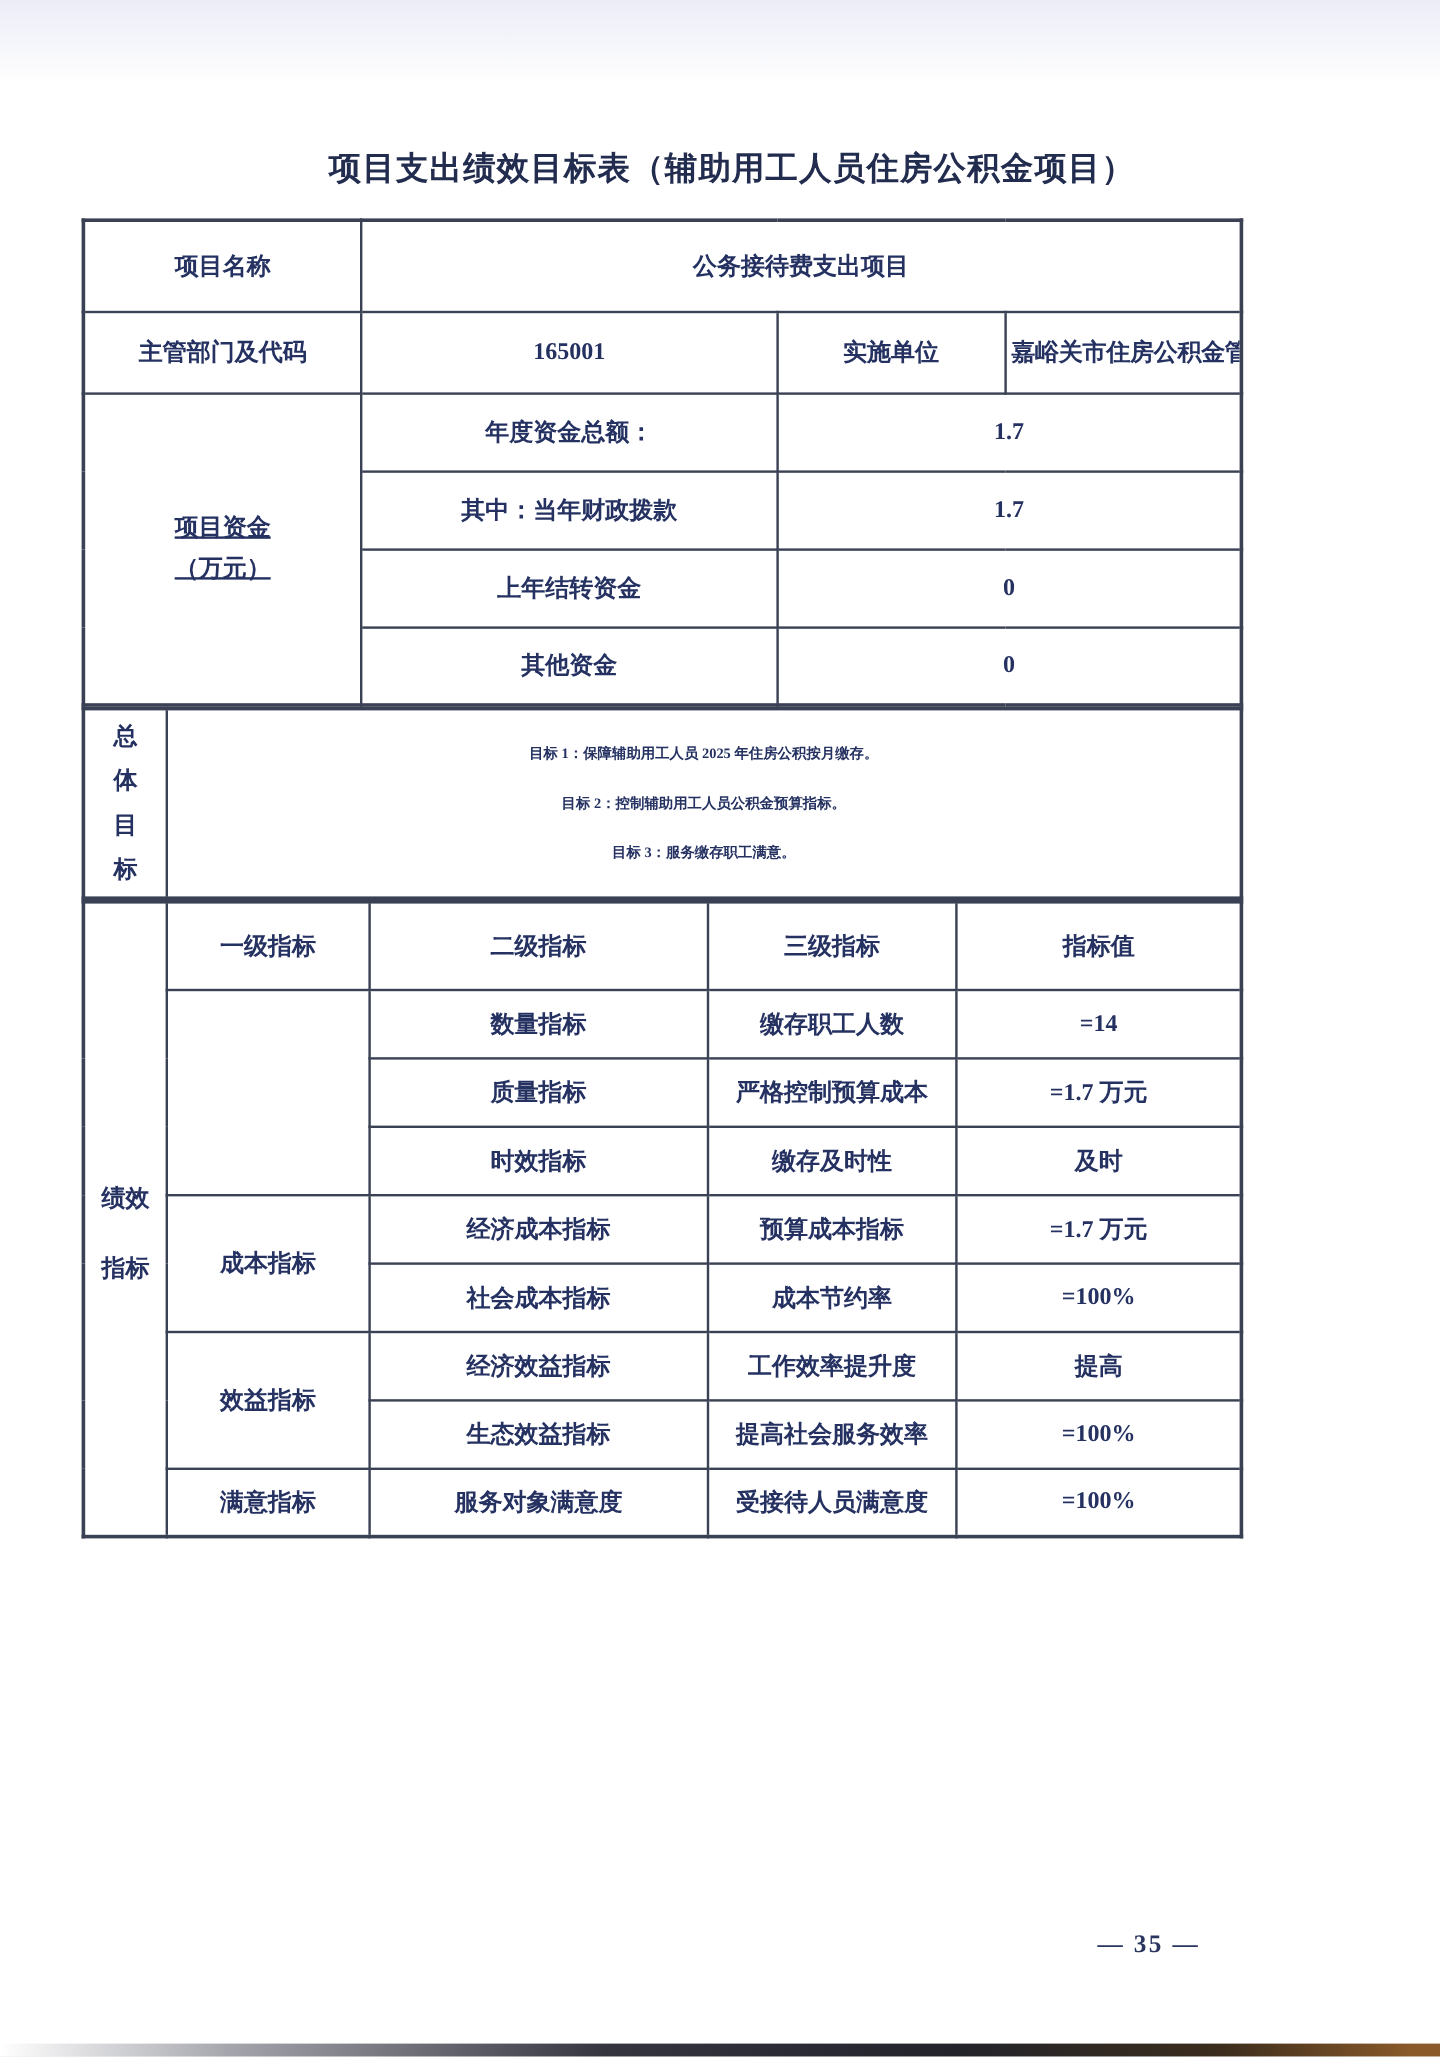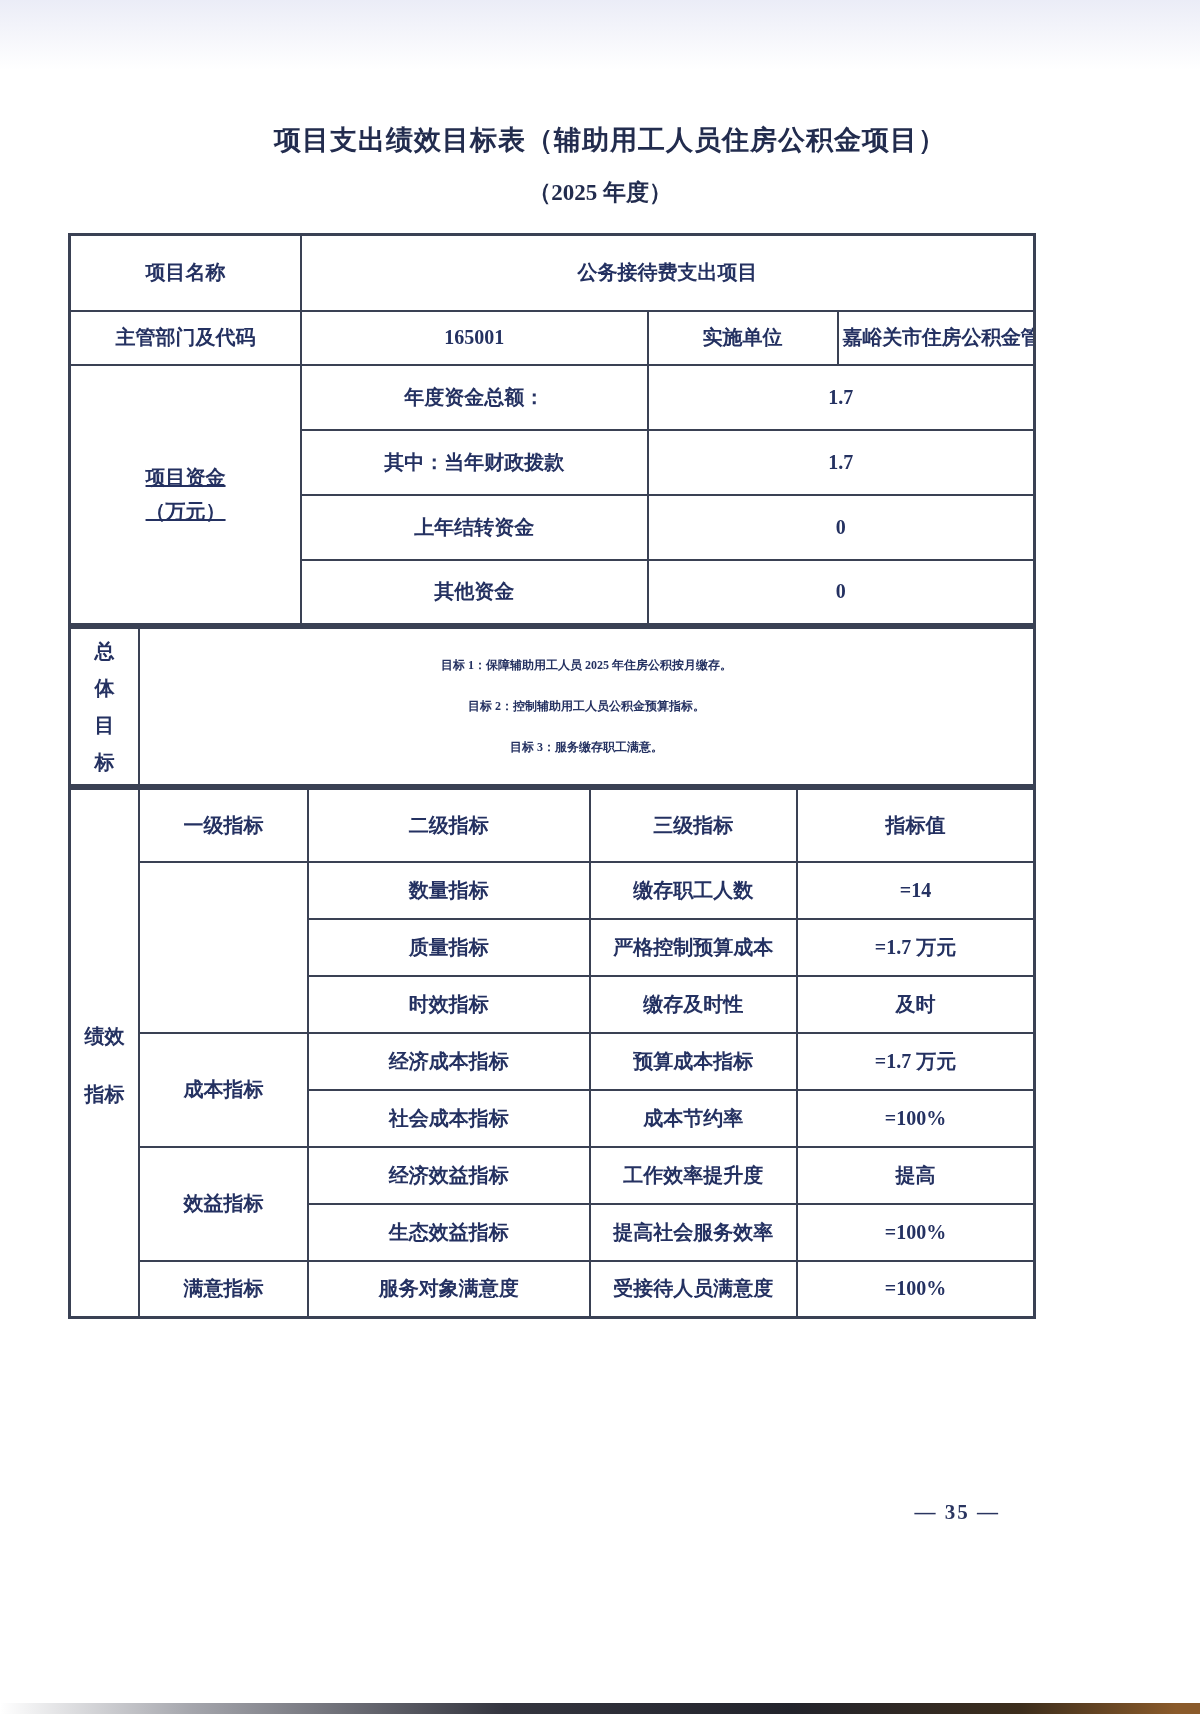--- a/index.html
+++ b/index.html
@@ -58,54 +58,53 @@
     border: 2px solid #3a4154;
     text-align: center;
     vertical-align: middle;
     font-size: 20px;
     font-weight: 700;
     color: #243161;
     padding: 0 4px;
     overflow: hidden;
   }
   .h60 { height: 76px; }
-  .h69 { height: 54px; }
+  .h69 { height: 68px; }
   .h65 { height: 65px; }
   .h158 { height: 158px; }
   .h73 { height: 73px; }
   .h57 { height: 57px; }
   .cell-left { text-align: left; padding-left: 16px; margin-left: 41px; }
   .impl-value { font-size: 15px; letter-spacing: -0.2px; white-space: nowrap; padding: 0 2px; }
   .vstack span { display: block; line-height: 37px; }
   .vlabel2 span { display: block; line-height: 33px; margin-top: 25px; }
   .goal-cell {
     text-align: left;
     vertical-align: middle;
     padding: 6px 10px 6px 20px;
   }
   .goal-line { display: block; line-height: 41px; font-size: 12px; font-weight: 700; }
   .funding-label span { display: block; line-height: 34px; text-decoration: underline; }
   .page-number {
     position: absolute;
-    top: 1500px;
+    top: 1608px;
     right: 200px;
     font-size: 21px;
     font-weight: 700;
     color: #2a3560;
     letter-spacing: 2px;
   }
 </style>
 </head>
 <body>
 
 <div class="page">
   <div class="scan-top"></div>
 
   <h1 class="title">项目支出绩效目标表（辅助用工人员住房公积金项目）</h1>
-  <div class="subtitle">（2025 年度）</div>
 
   <table class="tbl tbl-a">
     <colgroup>
       <col style="width:24%">
         <col style="width:35.9%">
         <col style="width:19.7%">
         <col style="width:20.4%">
     </colgroup>
     <tbody>
         <tr class="h60">

